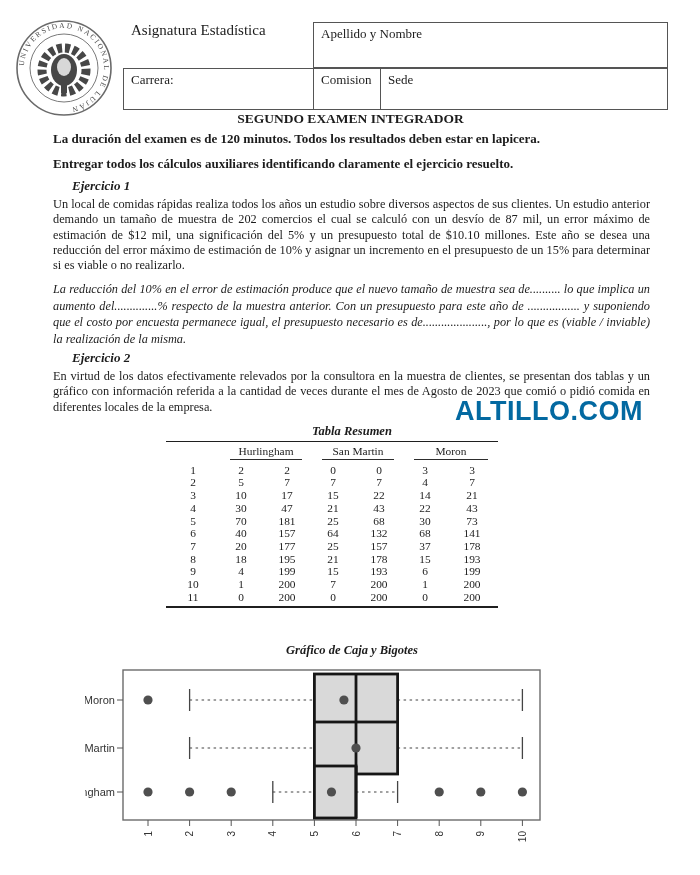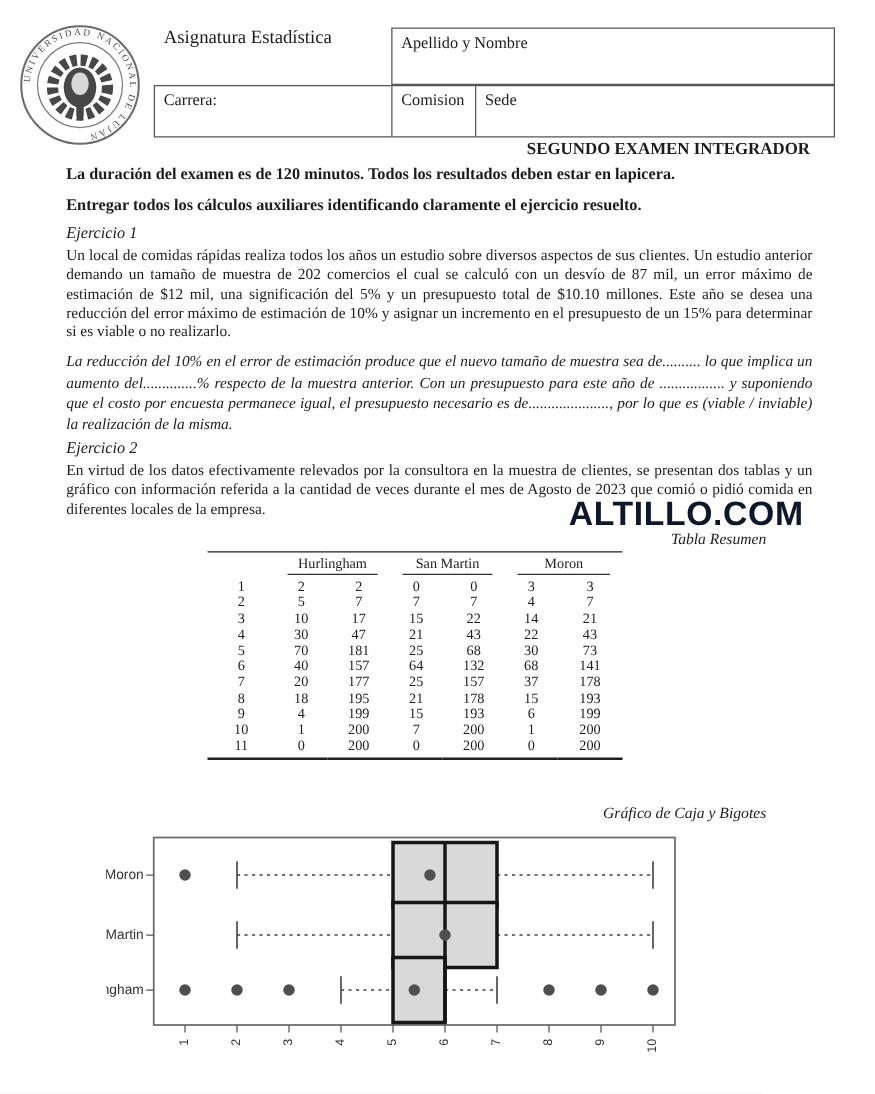--- a/index.html
+++ b/index.html
@@ -1,22 +1,22 @@
 <!DOCTYPE html>
 <html><head>
 <meta charset="utf-8">
 <style>
   html,body{margin:0;padding:0;background:#e9e9e9;}
   .page{position:relative;width:700px;height:875px;background:#ffffff;overflow:hidden;
         font-family:"Liberation Serif",serif;color:#1c1c1c;}
   .abs{position:absolute;}
   .bold{font-weight:bold;}
-  .bi{font-weight:normal;font-style:italic;}
+  .bi{font-weight:bold;font-style:italic;margin-left:19px;}
   .just{text-align:justify;}
-  .center{text-align:right;}
+  .center{text-align:center;}
 
   
   .hdr{left:123px;top:14px;width:545px;height:96px;}
   .hdr .course{position:absolute;left:8px;top:8px;font-size:15px;}
   .hdr .apellido{position:absolute;left:190px;top:8px;right:0;height:46px;border:1.5px solid #555;box-sizing:border-box;}
   .hdr .apellido span{display:block;padding:3px 7px;font-size:13px;}
   .hdr .row2{position:absolute;left:0;top:54px;right:0;bottom:0;border:1.5px solid #555;box-sizing:border-box;display:flex;}
   .hdr .cell{box-sizing:border-box;border-right:1.5px solid #555;padding:3px 7px;font-size:13px;}
   .hdr .cell:last-child{border-right:none;}
 
@@ -24,21 +24,21 @@
   table.resumen{border-collapse:collapse;font-size:11.4px;width:332px;
                 border-top:1.6px solid #1f1f1f;border-bottom:2.2px solid #1f1f1f;}
   table.resumen th,table.resumen td{text-align:center;font-weight:normal;padding:0 2px;line-height:12.7px;}
   table.resumen tr.grp th{padding-top:3px;}
   table.resumen tr.grp th span{display:block;border-bottom:1.1px solid #2d2d2d;padding:0 4px 1px;margin:0 8px;}
   table.resumen tr.sub th{border-bottom:1.6px solid #1f1f1f;padding:2px 2px 3px;}
   table.resumen tbody tr:first-child td{padding-top:4px;}
   table.resumen tbody tr:last-child td{padding-bottom:3px;}
 
   .watermark{font-family:"Liberation Sans",sans-serif;font-weight:bold;font-size:27px;
-             letter-spacing:0.5px;color:#0f172a;}
+             letter-spacing:0.5px;color:#0369a1;}
   .charttxt{font-family:"Liberation Sans",sans-serif;}
 </style>
 </head>
 <body>
 
 <div class="page">
 
   <svg class="abs" style="left:12px;top:14px" width="104" height="104" viewBox="0 0 104 104">
     <defs>
       <path id="sealpath" d="M 12,54 A 40,40 0 1 1 92,54 A 40,40 0 1 1 12,54"></path>

